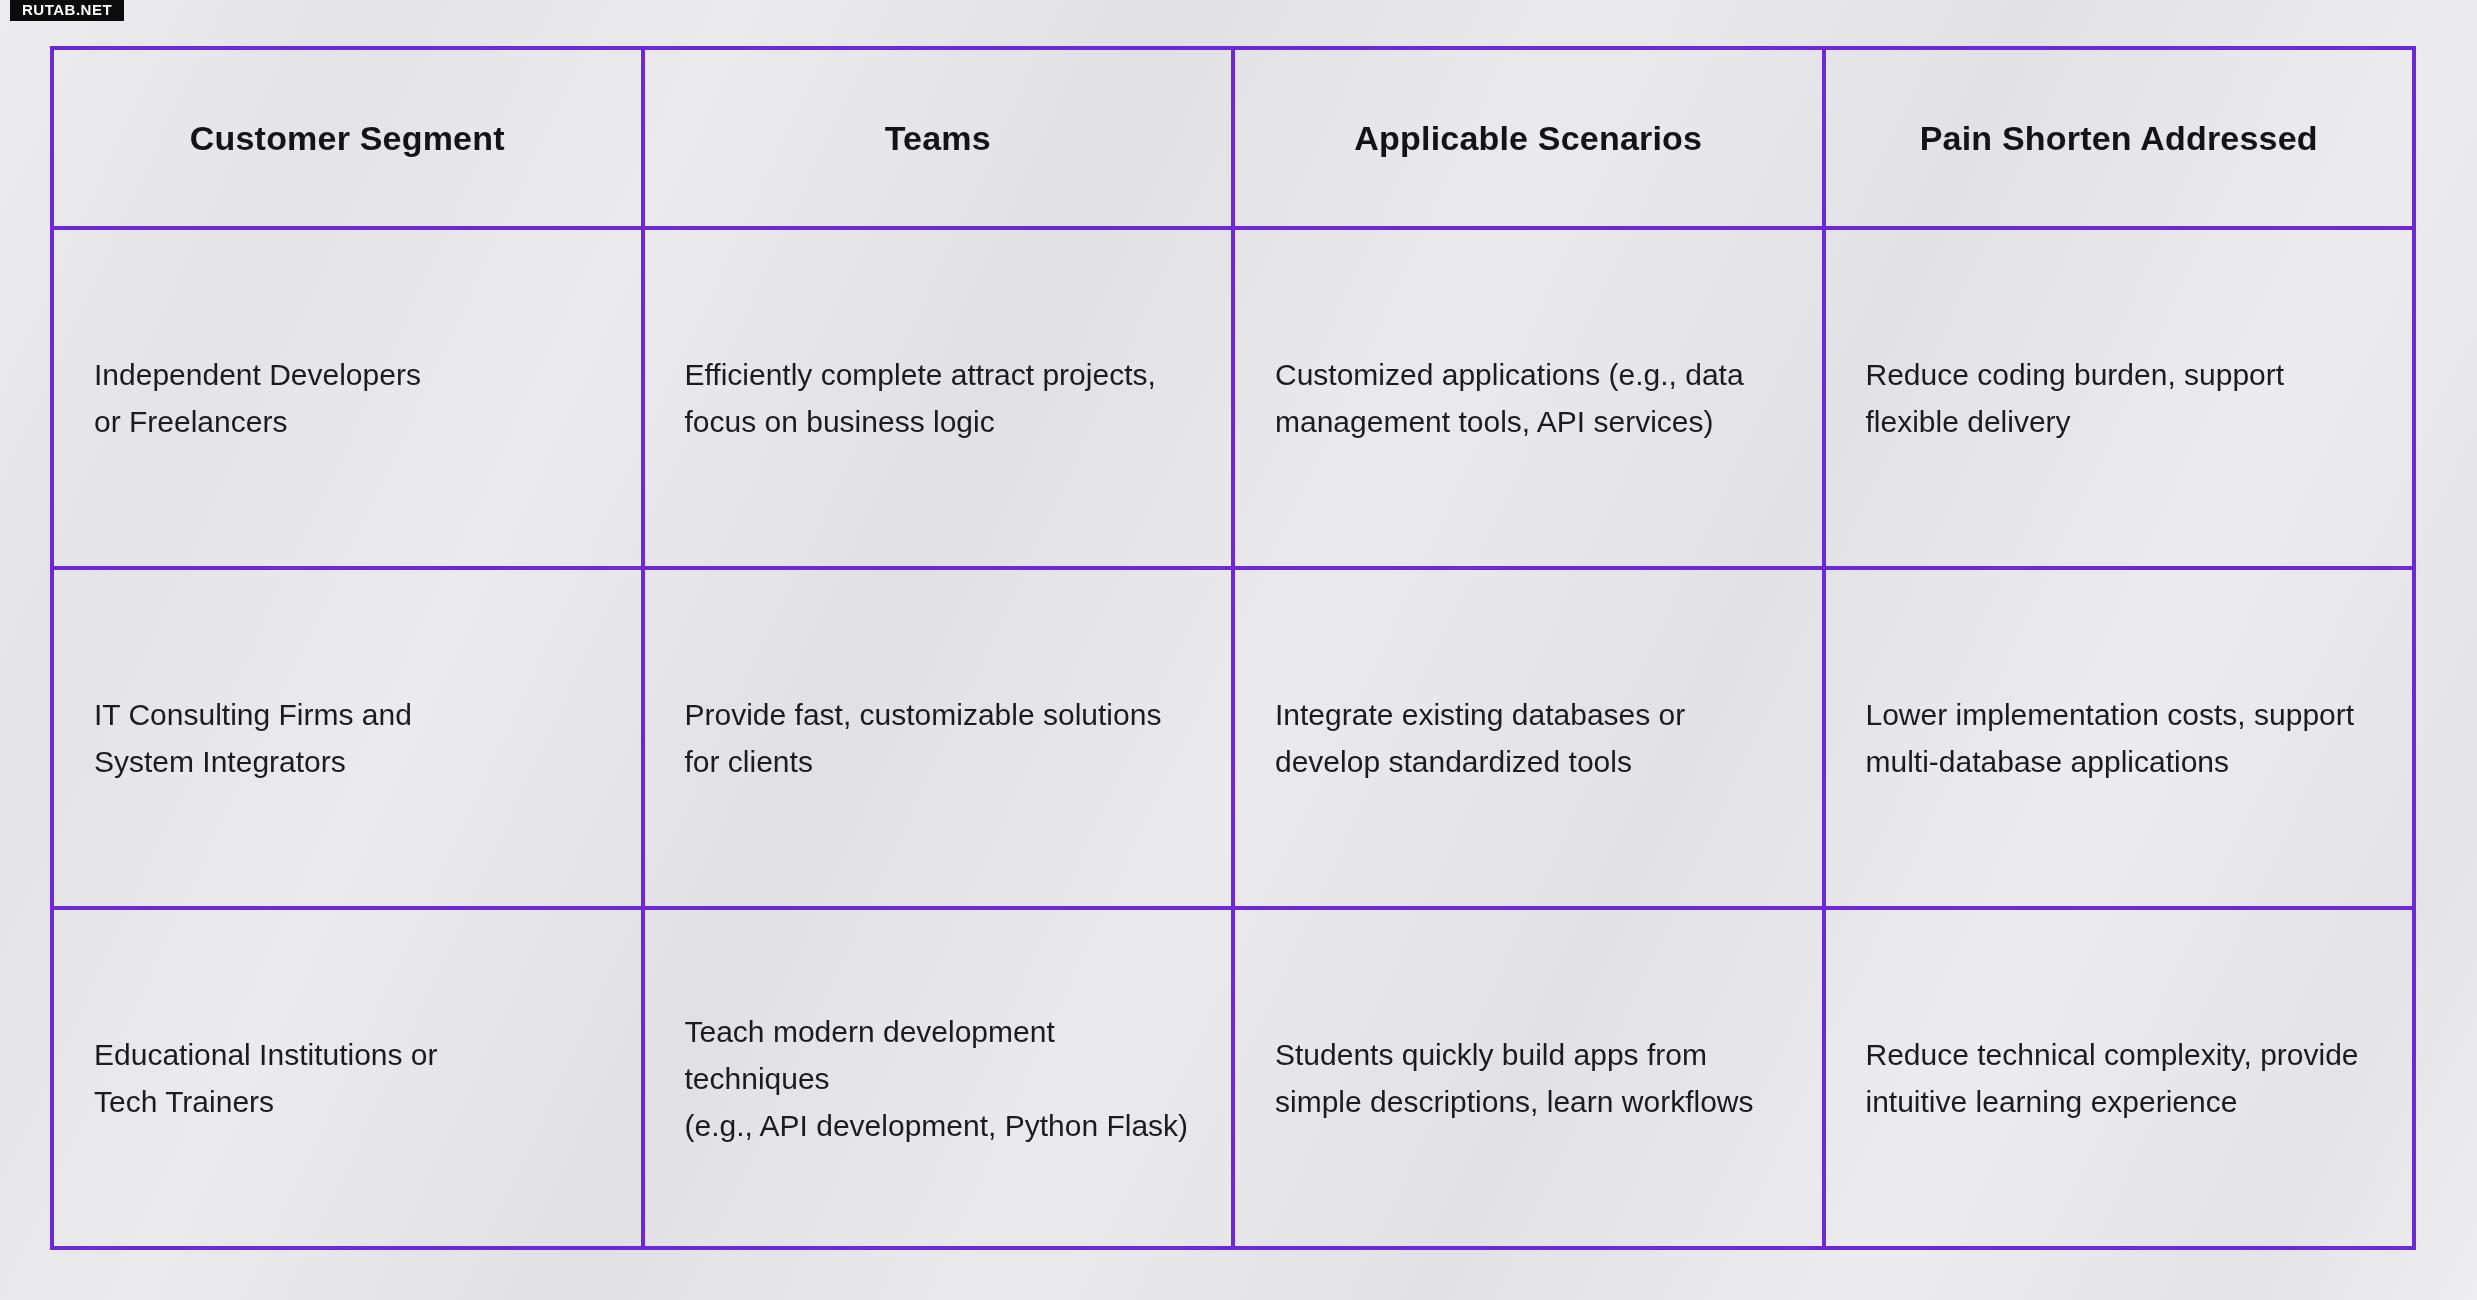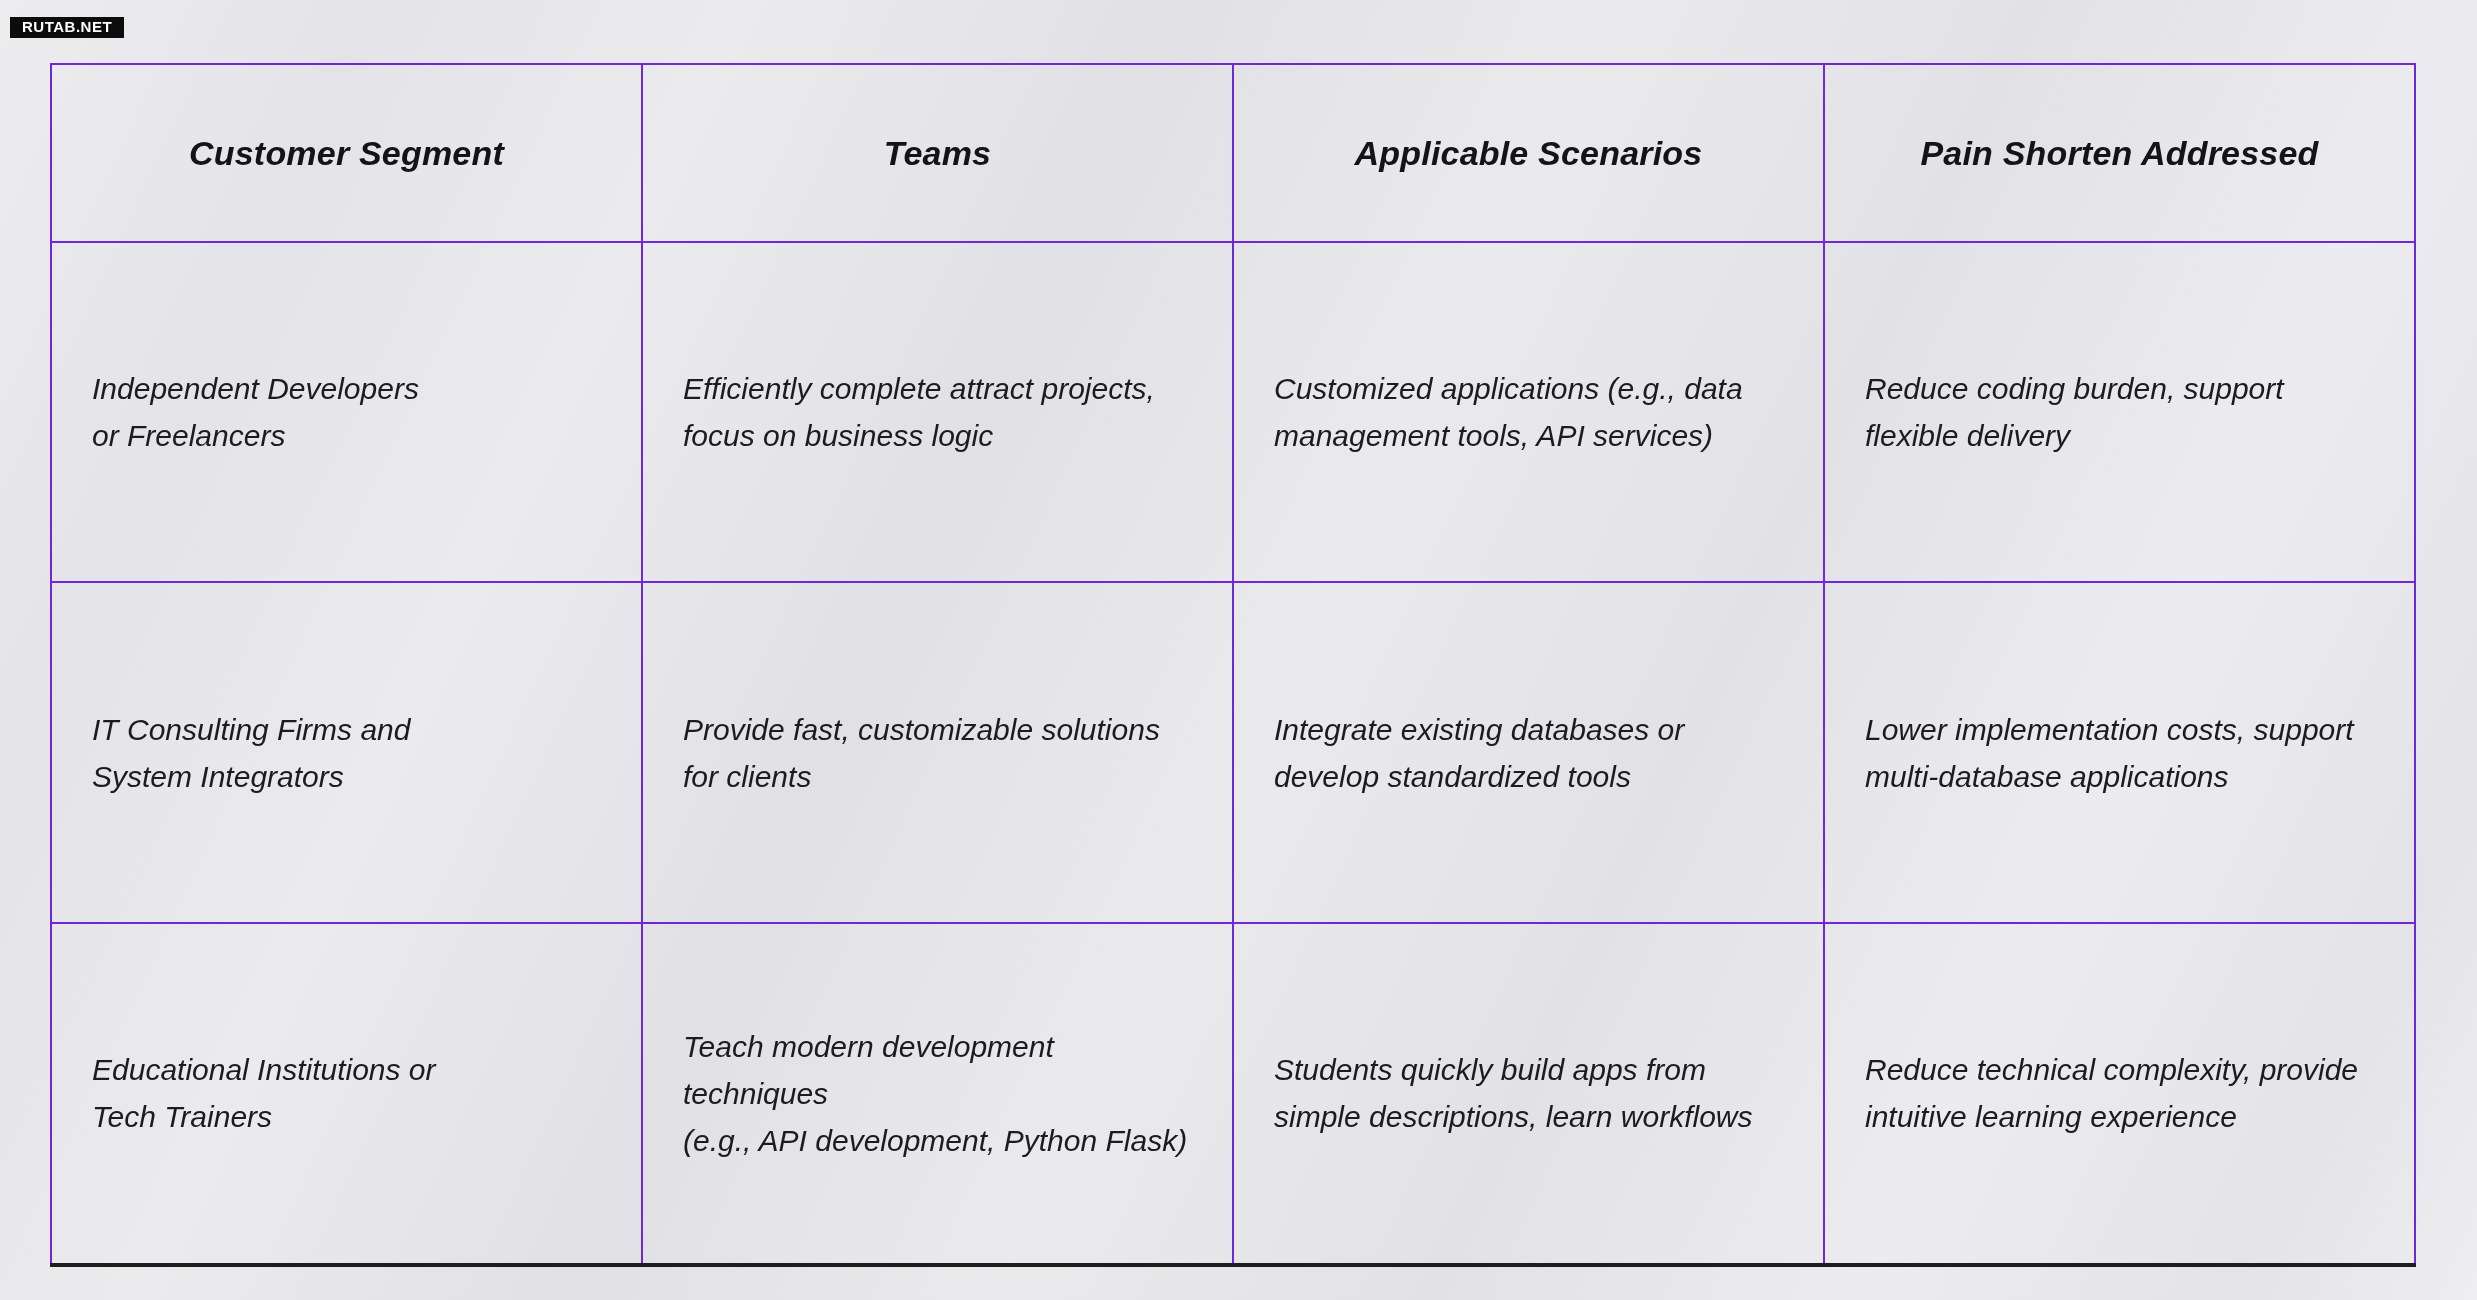--- a/index.html
+++ b/index.html
@@ -14,21 +14,20 @@
     font-family: "Liberation Sans", sans-serif;
     background:
       linear-gradient(115deg,
         #ededf0 0%, #e4e4e8 12%, #ebebee 24%, #e1e1e5 38%,
         #eaeaed 52%, #e2e2e6 66%, #ecebef 80%, #e4e4e8 92%, #eeedf0 100%);
     color: #1a1a1c;
   }
   .canvas {
     position: absolute;
     inset: 0;
-    margin-top: 17px;
   }
   .badge {
     position: absolute;
     left: 10px;
     top: 0;
     background: #0c0c0c;
     color: #ffffff;
     font-size: 15px;
     font-weight: 800;
     letter-spacing: 0.5px;
@@ -40,24 +39,23 @@
     left: 50px;
     top: 46px;
     width: 2366px;
     height: 1204px;
     border-collapse: collapse;
     table-layout: fixed;
     border: 2px solid #1e1e1e;
     border-bottom-width: 4px;
   }
   table.matrix th, table.matrix td {
-    border: 2px solid #6d28d9;
+    border: 4px solid #6d28d9;
     vertical-align: middle;
     background: transparent;
-    font-style: italic;
   }
   table.matrix th {
     height: 174px;
     font-size: 34px;
     font-weight: 700;
     text-align: center;
     letter-spacing: 0.2px;
     color: #141416;
   }
   table.matrix td {

